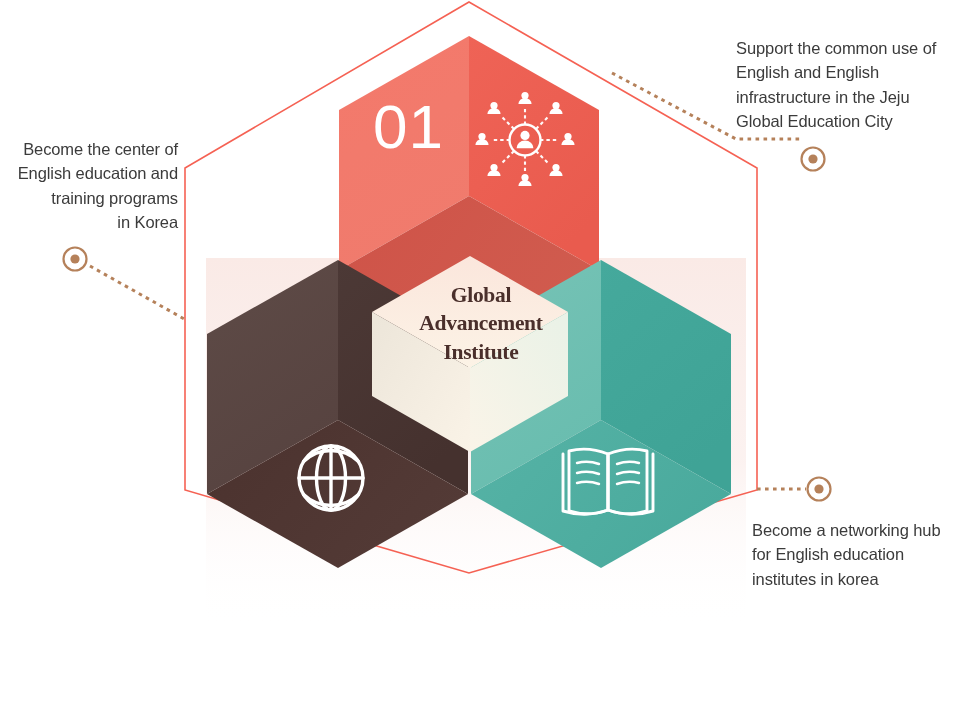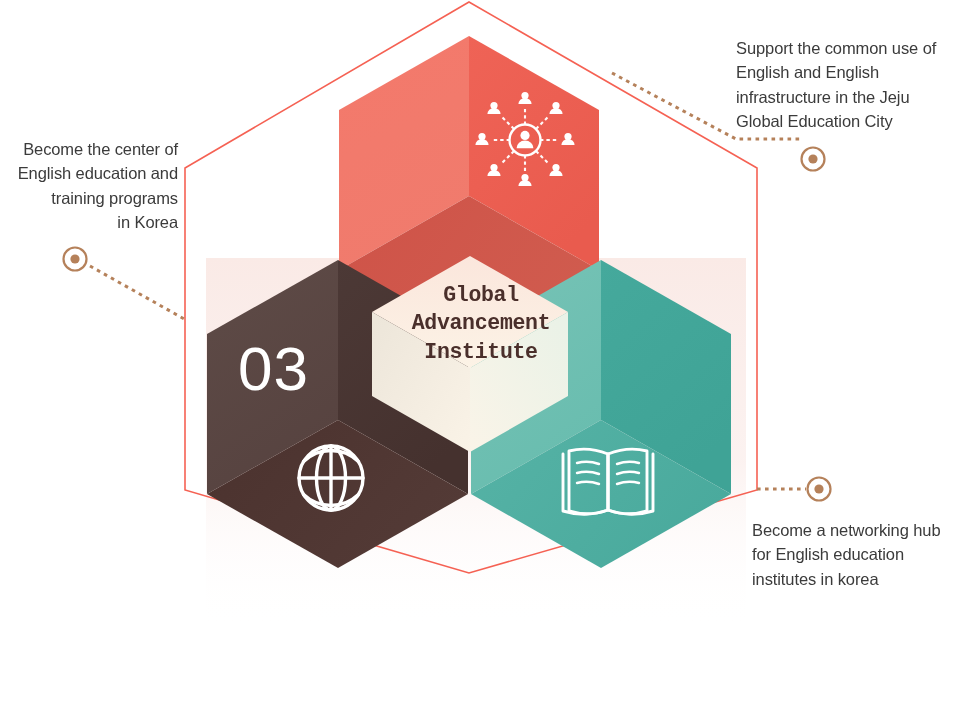--- a/index.html
+++ b/index.html
@@ -60,21 +60,21 @@
     text-align: left;
   }
 
   
   .center-label {
     position: absolute;
     left: 383px;
     top: 281px;
     width: 196px;
     text-align: center;
-    font-family: Liberation Mono, monospace;
+    font-family: Liberation Serif, serif;
     font-weight: bold;
     font-size: 21.5px;
     line-height: 1.32;
     color: #4a2f2b;
     letter-spacing: -0.3px;
     white-space: pre-line;
   }
 
   
   .hexnum {
@@ -301,23 +301,23 @@
     </g>
 
     <g>
       <path d="M 757 489 L 806 489" fill="none" stroke="#B5815A" stroke-width="3" stroke-dasharray="3.6 4.4" stroke-linecap="butt"></path>
       <circle cx="819" cy="489" r="11.5" fill="#ffffff" stroke="#B5815A" stroke-width="2.2"></circle>
       <circle cx="819" cy="489" r="4.6" fill="#B5815A"></circle>
     </g>
 
   </svg>
 
-
-
-  <div class="hexnum hexnum-03">03</div>
+  <div class="hexnum hexnum-01">01</div>
+
+
 
   <div class="center-label">Global
 Advancement
 Institute</div>
 
   <div class="callout callout-tr">Support the common use of
 English and English
 infrastructure in the Jeju
 Global Education City</div>
 

